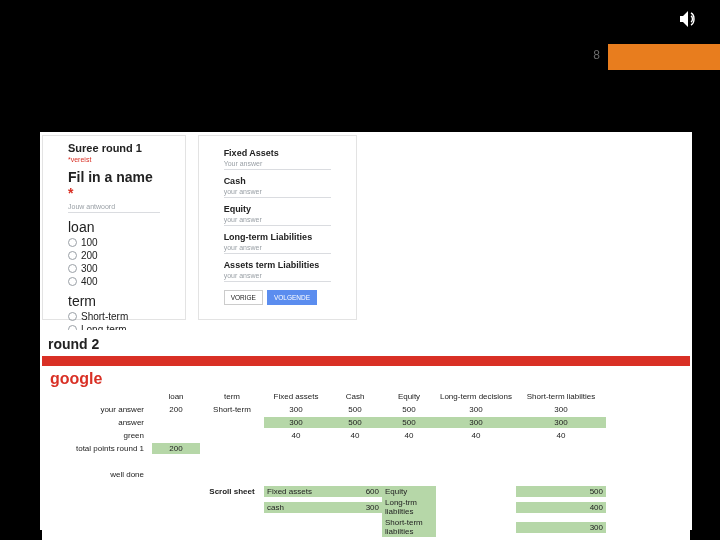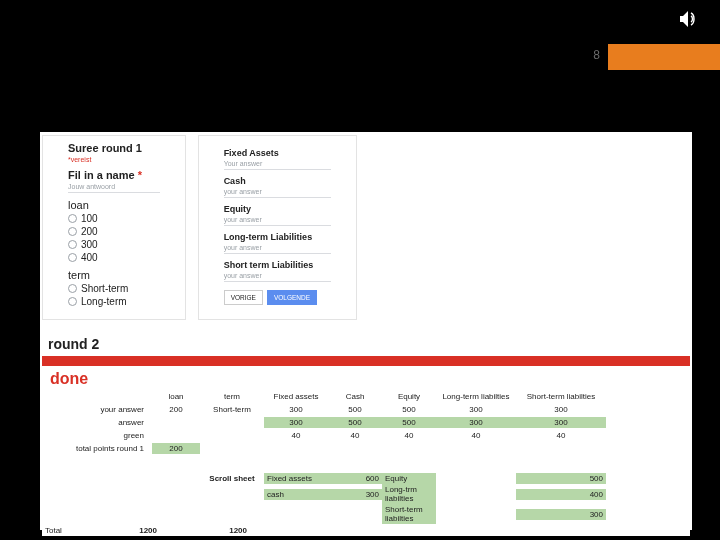--- a/index.html
+++ b/index.html
@@ -7,21 +7,21 @@
 .title{position:absolute;left:42px;top:44px;width:520px;font-size:21px;font-weight:700;color:#000;line-height:1.25;z-index:5}
 .pagebox{position:absolute;right:0;top:44px;width:112px;height:26px;background:#e87d1e}
 .pagenum{position:absolute;right:120px;top:48px;font-size:12px;color:#6b6b6b}
 .audio{position:absolute;right:20px;top:10px;color:#fff;font-size:18px}
 .forms{position:absolute;left:42px;top:135px;width:315px;height:185px;display:flex;gap:12px}
 .card{background:#fff;border:1px solid #e3e3e3;padding:6px 25px;font-size:8px}
 .card1{width:128px}
 .card2{width:150px}
 .ftitle{font-size:11px;font-weight:600;margin-bottom:2px}
 .req{color:#d93025;font-size:7px;margin-bottom:6px}
-.q{font-size:11px;margin-top:6px}
+.q{font-size:14px;margin-top:6px}
 .star{color:#d93025}
 .ph{color:#9aa0a6;font-size:7px;margin:2px 0 6px;border-bottom:1px solid #dadce0;padding-bottom:2px}
 .opt{display:flex;align-items:center;gap:4px;margin:2px 0;font-size:10px}
 .rad{width:7px;height:7px;border:1px solid #9aa0a6;border-radius:50%}
 .sec{font-size:9px;font-weight:600;margin-top:6px}
 .btns{display:flex;gap:4px;margin-top:8px}
 .btn{font-size:6.5px;padding:3px 6px;border:1px solid #ccc}
 .btn.pri{background:#5b8def;color:#fff;border-color:#5b8def}
 .sheet{position:absolute;left:42px;right:30px;top:330px;background:#fff;padding:4px 0 0}
 .shead{display:flex;font-size:14px;font-weight:700;padding:2px 6px}
@@ -100,45 +100,45 @@
   </div>
   <div class="card card2">
     <div class="sec">Fixed Assets</div>
     <div class="ph">Your answer</div>
     <div class="sec">Cash</div>
     <div class="ph">your answer</div>
     <div class="sec">Equity</div>
     <div class="ph">your answer</div>
     <div class="sec">Long-term Liabilities</div>
     <div class="ph">your answer</div>
-    <div class="sec">Short term Liabilities</div>
+    <div class="sec">Assets term Liabilities</div>
     <div class="ph">your answer</div>
     <div class="btns">
       <div class="btn">VORIGE</div>
       <div class="btn pri">VOLGENDE</div>
     </div>
   </div>
 </div>
 
 <div class="sheet">
   <div class="shead">
     <div>round 2</div>
   </div>
   <div class="bar"></div>
-  <div class="sjors">done</div>
+  <div class="sjors">google</div>
 
   <div class="grid">
     <div class="row">
       <div class="cell c-lab"></div>
       <div class="cell c-a c">loan</div>
       <div class="cell c-b c">term</div>
       <div class="cell c-c c">Fixed assets</div>
       <div class="cell c-d c">Cash</div>
       <div class="cell c-e c">Equity</div>
-      <div class="cell c-f c">Long-term liabilties</div>
+      <div class="cell c-f c">Long-term decisions</div>
       <div class="cell c-g c">Short-term liabilties</div>
     </div>
     <div class="row">
       <div class="cell c-lab">your answer</div>
       <div class="cell c-a c">200</div>
       <div class="cell c-b c">Short-term</div>
       <div class="cell c-c c">300</div>
       <div class="cell c-d c">500</div>
       <div class="cell c-e c">500</div>
       <div class="cell c-f c">300</div>
@@ -162,20 +162,23 @@
       <div class="cell c-d c">40</div>
       <div class="cell c-e c">40</div>
       <div class="cell c-f c">40</div>
       <div class="cell c-g c">40</div>
     </div>
     <div class="row">
       <div class="cell c-lab">total points round 1</div>
       <div class="cell c-a c green">200</div>
     </div>
     <div class="row" style="height:6px"></div>
+    <div class="row">
+      <div class="cell c-lab">well done</div>
+    </div>
 
     <div class="bal">
       <div class="row">
         <div class="cell c-lab"></div>
           <div class="cell c-a"></div>
         <div class="cell c-b c balhdr">Scroll sheet</div>
         <div class="cell c-c l green">Fixed assets</div>
         <div class="cell c-d green">600</div>
         <div class="cell c-e l green">Equity</div>
         <div class="cell c-f"></div>

